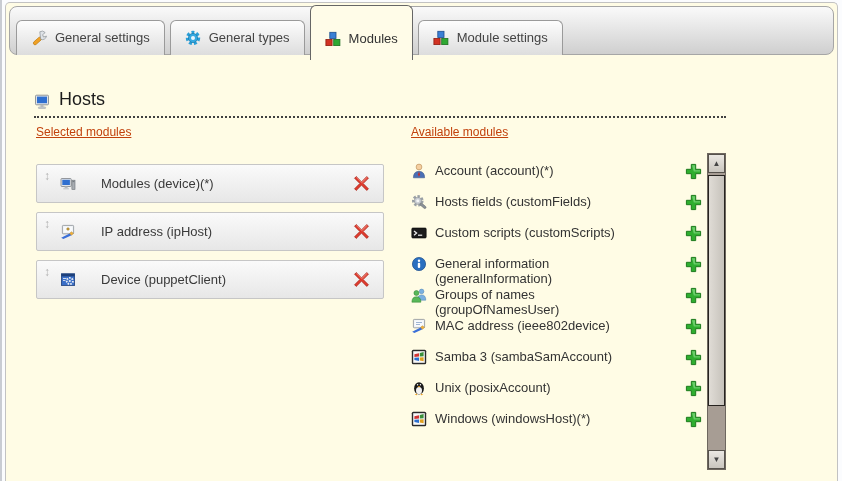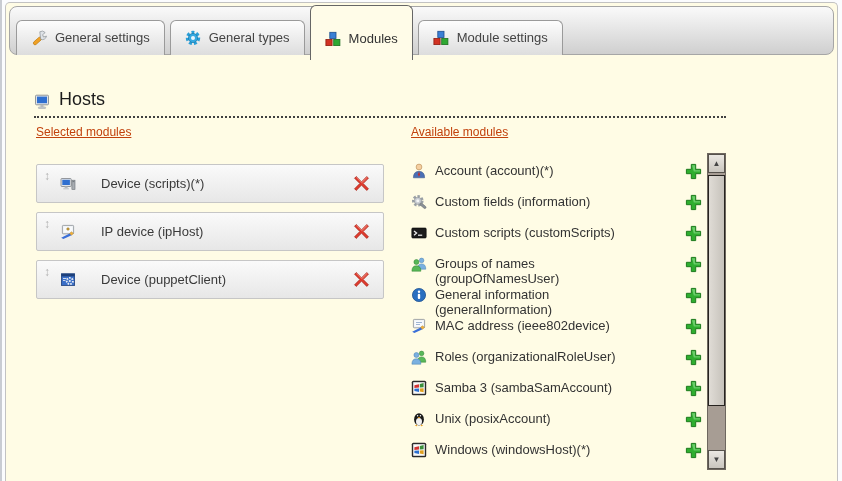--- a/index.html
+++ b/index.html
@@ -186,41 +186,41 @@
         <span class="icon16 row-icon">
           <svg viewBox="0 0 16 16">
             <rect x="1" y="2.5" width="10.2" height="8" rx="0.8" fill="#dfe3e8" stroke="#7d8286" stroke-width="0.8"></rect>
             <rect x="2.3" y="3.8" width="7.6" height="5.2" fill="#2f6fd0"></rect>
             <rect x="4.6" y="10.5" width="3" height="1.6" fill="#b5b9be"></rect>
             <rect x="3.3" y="12.1" width="5.6" height="1.3" fill="#c5c9ce"></rect>
             <rect x="11.9" y="4.2" width="3.1" height="9.2" fill="#a8adb2" stroke="#6a7075" stroke-width="0.6"></rect>
             <rect x="12.5" y="5.2" width="1.9" height="0.9" fill="#6a7075"></rect>
           </svg>
         </span>
-        <span class="row-label">Device (scripts)(*)</span>
+        <span class="row-label">Modules (device)(*)</span>
         <span class="icon17 remove-btn">
           <svg viewBox="0 0 17 17">
             <path d="M3.2 1.6 L8.5 6.9 L13.8 1.6 L15.4 3.2 L10.1 8.5 L15.4 13.8 L13.8 15.4 L8.5 10.1 L3.2 15.4 L1.6 13.8 L6.9 8.5 L1.6 3.2 Z" fill="#e23b2e" stroke="#a81f14" stroke-width="0.8"></path>
             <path d="M3.3 2.3 L8.5 7.5 L13.7 2.3 L14.4 3 L9.2 8.2" fill="none" stroke="#f59a8e" stroke-width="0.7" opacity="0.8"></path>
           </svg>
         </span>
       </div>
 
       <div class="module-row">
         <span class="drag"><span class="drag-glyph">↕</span></span>
         <span class="icon16 row-icon">
           <svg viewBox="0 0 16 16">
             <rect x="2.4" y="1.4" width="11.2" height="8.4" rx="0.8" fill="#eef1f5" stroke="#8a9095" stroke-width="0.8"></rect>
             <rect x="3.7" y="2.7" width="8.6" height="5.8" fill="#f8fafc"></rect>
             <circle cx="8" cy="5" r="1.3" fill="#caa03a" stroke="#8a6a20" stroke-width="0.4"></circle>
             <path d="M1.2 13.8 L9.6 9.6 L11.6 11.2 L3.4 14.9 Z" fill="#3a6fd8"></path>
             <path d="M9.6 9.6 l2 1.6 1.8-1.9 -2.1-1.6 z" fill="#f0b040" stroke="#b07c10" stroke-width="0.4"></path>
           </svg>
         </span>
-        <span class="row-label">IP device (ipHost)</span>
+        <span class="row-label">IP address (ipHost)</span>
         <span class="icon17 remove-btn">
           <svg viewBox="0 0 17 17">
             <path d="M3.2 1.6 L8.5 6.9 L13.8 1.6 L15.4 3.2 L10.1 8.5 L15.4 13.8 L13.8 15.4 L8.5 10.1 L3.2 15.4 L1.6 13.8 L6.9 8.5 L1.6 3.2 Z" fill="#e23b2e" stroke="#a81f14" stroke-width="0.8"></path>
             <path d="M3.3 2.3 L8.5 7.5 L13.7 2.3 L14.4 3 L9.2 8.2" fill="none" stroke="#f59a8e" stroke-width="0.7" opacity="0.8"></path>
           </svg>
         </span>
       </div>
 
       <div class="module-row">
         <span class="drag"><span class="drag-glyph">↕</span></span>
@@ -268,73 +268,73 @@
 
         <div class="avail-item">
           <span class="icon16 avail-icon">
             <svg viewBox="0 0 16 16">
               <circle cx="6.8" cy="6.8" r="4.2" fill="none" stroke="#9aa0a6" stroke-width="3.2" stroke-dasharray="2.2 1.6"></circle>
               <circle cx="6.8" cy="6.8" r="3.6" fill="#c8ccd2" stroke="#84898e" stroke-width="0.6"></circle>
               <circle cx="6.8" cy="6.8" r="1.5" fill="#f4f6f8"></circle>
               <rect x="8.6" y="10.6" width="7" height="2.4" rx="1.2" transform="rotate(40 12 11.8)" fill="#8a9096" stroke="#5e6368" stroke-width="0.5"></rect>
             </svg>
           </span>
-          <span class="avail-label">Custom fields (information)</span>
+          <span class="avail-label">Hosts fields (customFields)</span>
           <span class="icon17 add-btn">
             <svg viewBox="0 0 17 17">
               <path d="M6.3 1.4 h4.4 v4.9 h4.9 v4.4 h-4.9 v4.9 h-4.4 v-4.9 h-4.9 v-4.4 h4.9 z" fill="#2fae2f" stroke="#1d7a1d" stroke-width="1"></path>
               <path d="M7 2.2 h3 v5 h5 v1.2 h-6.2 z" fill="#74d274" opacity="0.85"></path>
             </svg>
           </span>
         </div>
 
         <div class="avail-item">
           <span class="icon16 avail-icon">
             <svg viewBox="0 0 16 16">
               <rect x="0.8" y="3" width="14.4" height="10" rx="1" fill="#1c1c1c" stroke="#000" stroke-width="0.6"></rect>
               <path d="M3 6 l2.6 2.1 L3 10.2" stroke="#ececec" stroke-width="1.3" fill="none"></path>
               <rect x="7" y="9.6" width="4.2" height="1.2" fill="#ececec"></rect>
             </svg>
           </span>
           <span class="avail-label">Custom scripts (customScripts)</span>
+          <span class="icon17 add-btn">
+            <svg viewBox="0 0 17 17">
+              <path d="M6.3 1.4 h4.4 v4.9 h4.9 v4.4 h-4.9 v4.9 h-4.4 v-4.9 h-4.9 v-4.4 h4.9 z" fill="#2fae2f" stroke="#1d7a1d" stroke-width="1"></path>
+              <path d="M7 2.2 h3 v5 h5 v1.2 h-6.2 z" fill="#74d274" opacity="0.85"></path>
+            </svg>
+          </span>
+        </div>
+
+        <div class="avail-item">
+          <span class="icon16 avail-icon">
+            <svg viewBox="0 0 16 16">
+              <circle cx="8" cy="8" r="6.6" fill="#2a6fc0" stroke="#174a8a" stroke-width="0.7"></circle>
+              <circle cx="8" cy="4.7" r="1.2" fill="#fff"></circle>
+              <rect x="6.8" y="6.7" width="2.4" height="5.4" rx="1.1" fill="#fff"></rect>
+            </svg>
+          </span>
+          <span class="avail-label">General information (generalInformation)</span>
           <span class="icon17 add-btn">
             <svg viewBox="0 0 17 17">
               <path d="M6.3 1.4 h4.4 v4.9 h4.9 v4.4 h-4.9 v4.9 h-4.4 v-4.9 h-4.9 v-4.4 h4.9 z" fill="#2fae2f" stroke="#1d7a1d" stroke-width="1"></path>
               <path d="M7 2.2 h3 v5 h5 v1.2 h-6.2 z" fill="#74d274" opacity="0.85"></path>
             </svg>
           </span>
         </div>
 
         <div class="avail-item">
           <span class="icon16 avail-icon">
             <svg viewBox="0 0 16 16">
               <circle cx="10.6" cy="4.4" r="2.3" fill="#7ab0e0" stroke="#4a80b0" stroke-width="0.5"></circle>
               <path d="M6.4 13.2 Q6.4 7.9 10.6 7.9 Q14.8 7.9 14.8 13.2 Z" fill="#7ab0e0" stroke="#4a80b0" stroke-width="0.5"></path>
               <circle cx="5.4" cy="6" r="2.5" fill="#58b858" stroke="#2f8030" stroke-width="0.5"></circle>
               <path d="M0.9 15.2 Q0.9 9.8 5.4 9.8 Q9.9 9.8 9.9 15.2 Z" fill="#58b858" stroke="#2f8030" stroke-width="0.5"></path>
             </svg>
           </span>
           <span class="avail-label">Groups of names (groupOfNamesUser)</span>
-          <span class="icon17 add-btn">
-            <svg viewBox="0 0 17 17">
-              <path d="M6.3 1.4 h4.4 v4.9 h4.9 v4.4 h-4.9 v4.9 h-4.4 v-4.9 h-4.9 v-4.4 h4.9 z" fill="#2fae2f" stroke="#1d7a1d" stroke-width="1"></path>
-              <path d="M7 2.2 h3 v5 h5 v1.2 h-6.2 z" fill="#74d274" opacity="0.85"></path>
-            </svg>
-          </span>
-        </div>
-
-        <div class="avail-item">
-          <span class="icon16 avail-icon">
-            <svg viewBox="0 0 16 16">
-              <circle cx="8" cy="8" r="6.6" fill="#2a6fc0" stroke="#174a8a" stroke-width="0.7"></circle>
-              <circle cx="8" cy="4.7" r="1.2" fill="#fff"></circle>
-              <rect x="6.8" y="6.7" width="2.4" height="5.4" rx="1.1" fill="#fff"></rect>
-            </svg>
-          </span>
-          <span class="avail-label">General information (generalInformation)</span>
           <span class="icon17 add-btn">
             <svg viewBox="0 0 17 17">
               <path d="M6.3 1.4 h4.4 v4.9 h4.9 v4.4 h-4.9 v4.9 h-4.4 v-4.9 h-4.9 v-4.4 h4.9 z" fill="#2fae2f" stroke="#1d7a1d" stroke-width="1"></path>
               <path d="M7 2.2 h3 v5 h5 v1.2 h-6.2 z" fill="#74d274" opacity="0.85"></path>
             </svg>
           </span>
         </div>
 
         <div class="avail-item">
           <span class="icon16 avail-icon">
@@ -349,37 +349,20 @@
           </span>
           <span class="avail-label">MAC address (ieee802device)</span>
           <span class="icon17 add-btn">
             <svg viewBox="0 0 17 17">
               <path d="M6.3 1.4 h4.4 v4.9 h4.9 v4.4 h-4.9 v4.9 h-4.4 v-4.9 h-4.9 v-4.4 h4.9 z" fill="#2fae2f" stroke="#1d7a1d" stroke-width="1"></path>
               <path d="M7 2.2 h3 v5 h5 v1.2 h-6.2 z" fill="#74d274" opacity="0.85"></path>
             </svg>
           </span>
         </div>
 
-        <div class="avail-item">
-          <span class="icon16 avail-icon">
-            <svg viewBox="0 0 16 16">
-              <circle cx="10.6" cy="4.4" r="2.3" fill="#58b858" stroke="#2f8030" stroke-width="0.5"></circle>
-              <path d="M6.4 13.2 Q6.4 7.9 10.6 7.9 Q14.8 7.9 14.8 13.2 Z" fill="#58b858" stroke="#2f8030" stroke-width="0.5"></path>
-              <circle cx="5.4" cy="6" r="2.5" fill="#7ab0e0" stroke="#4a80b0" stroke-width="0.5"></circle>
-              <path d="M0.9 15.2 Q0.9 9.8 5.4 9.8 Q9.9 9.8 9.9 15.2 Z" fill="#7ab0e0" stroke="#4a80b0" stroke-width="0.5"></path>
-            </svg>
-          </span>
-          <span class="avail-label">Roles (organizationalRoleUser)</span>
-          <span class="icon17 add-btn">
-            <svg viewBox="0 0 17 17">
-              <path d="M6.3 1.4 h4.4 v4.9 h4.9 v4.4 h-4.9 v4.9 h-4.4 v-4.9 h-4.9 v-4.4 h4.9 z" fill="#2fae2f" stroke="#1d7a1d" stroke-width="1"></path>
-              <path d="M7 2.2 h3 v5 h5 v1.2 h-6.2 z" fill="#74d274" opacity="0.85"></path>
-            </svg>
-          </span>
-        </div>
 
         <div class="avail-item">
           <span class="icon16 avail-icon">
             <svg viewBox="0 0 16 16">
               <rect x="0.8" y="0.8" width="14.4" height="14.4" rx="1.5" fill="#2a2a2a"></rect>
               <rect x="2.2" y="2.2" width="11.6" height="11.6" fill="#f8f8f8"></rect>
               <path d="M3.4 5.3 l4.6-1.1 v3.4 l-4.6 0.4 z" fill="#d23333"></path>
               <path d="M8.8 4 l3.8-0.9 v4.2 l-3.8 0.3 z" fill="#3a8f3a"></path>
               <path d="M3.4 8.8 l4.6-0.3 v3.5 l-4.6-0.9 z" fill="#2a6fd0"></path>
               <path d="M8.8 8.4 l3.8-0.2 v4 l-3.8-0.8 z" fill="#e0a020"></path>

